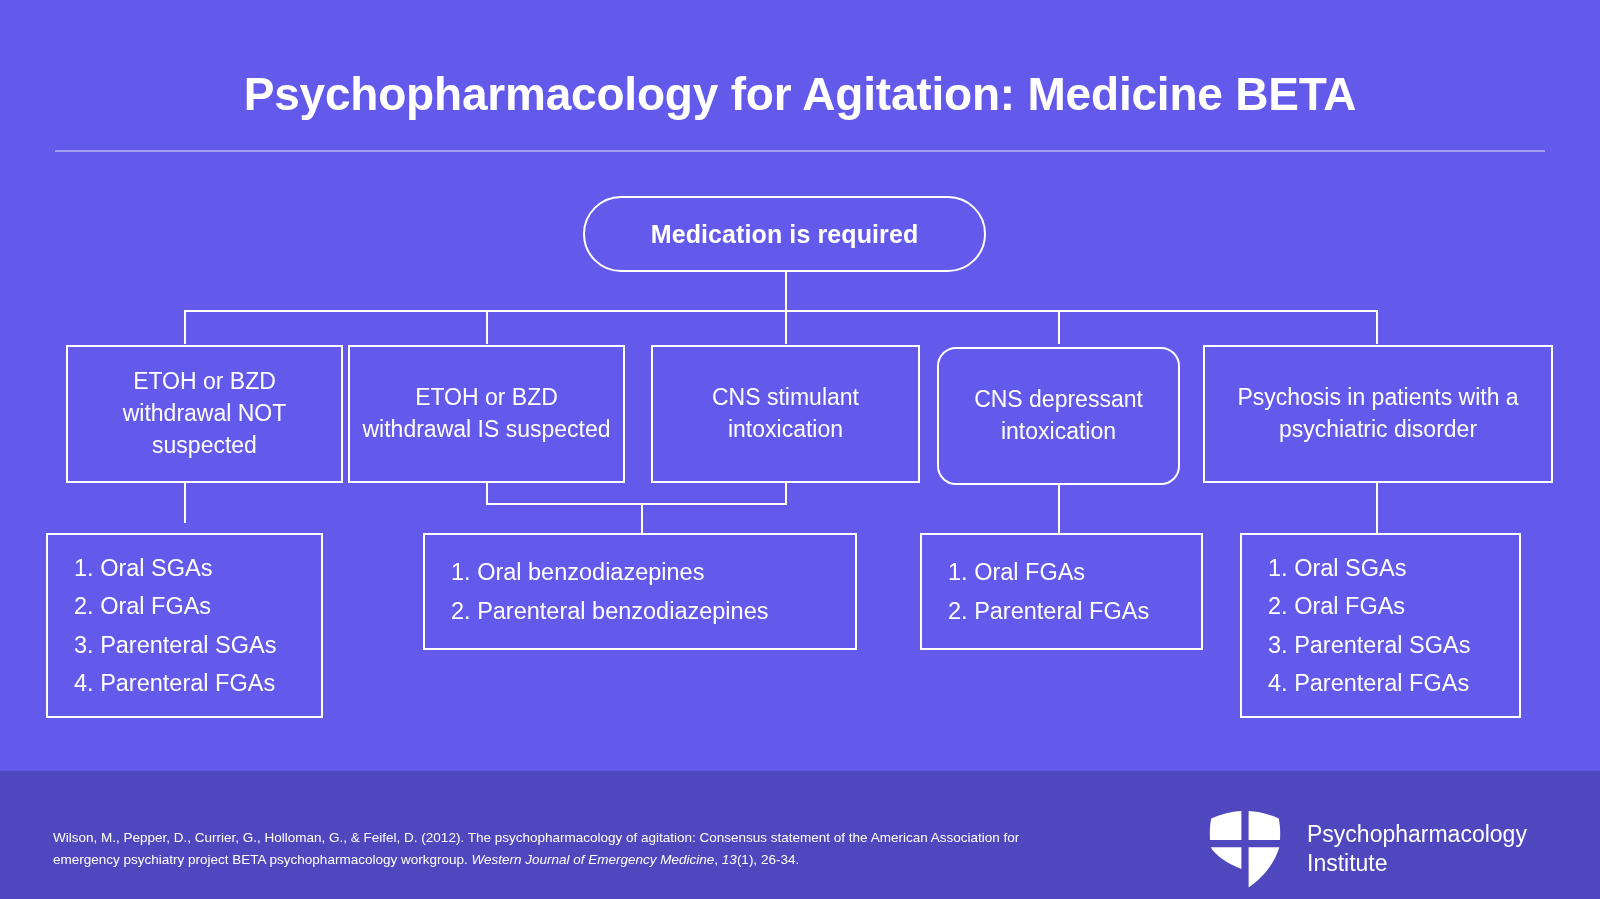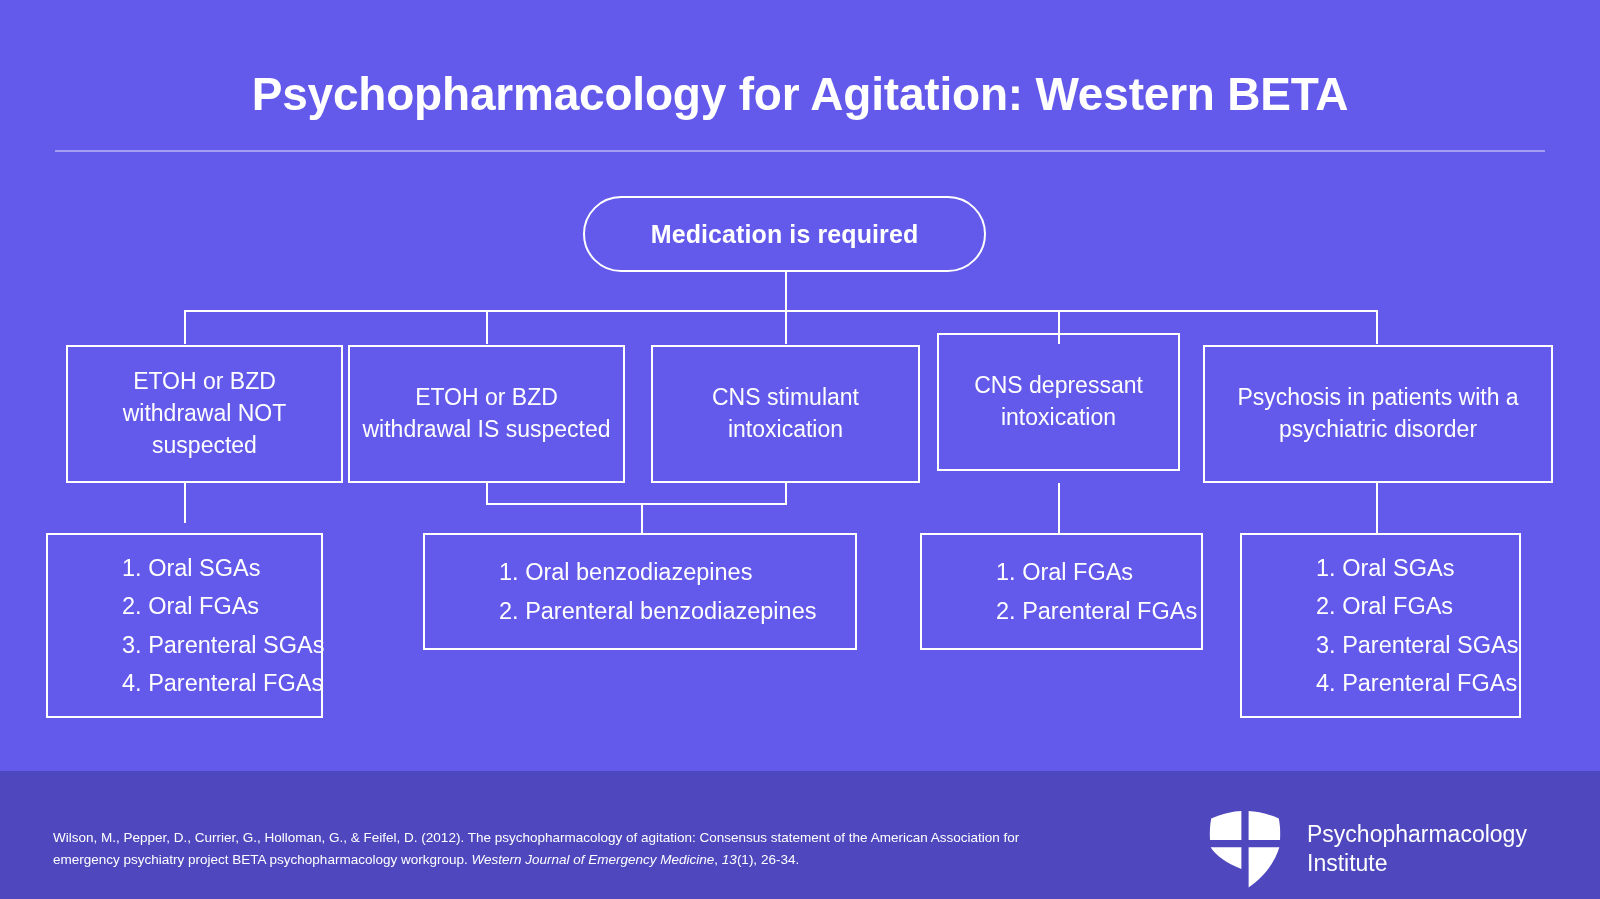--- a/index.html
+++ b/index.html
@@ -74,21 +74,20 @@
     padding: 0;
   }
   .node.list .list-inner {
     display: flex;
     flex-direction: column;
     justify-content: center;
     height: 100%;
     padding-left: 26px;
     padding-right: 14px;
     box-sizing: border-box;
-    margin-left: 48px;
   }
   .node.list .li {
     font-size: 23.5px;
     line-height: 1.62;
     color: #ffffff;
     white-space: nowrap;
   }
 
   
   .ln {
@@ -138,21 +137,21 @@
     line-height: 1.28;
     font-weight: 300;
   }
   .logo-text .l2 { display: block; }
 </style>
 </head>
 <body>
 
 <div class="slide">
 
-  <div class="title">Psychopharmacology for Agitation: Western BETA</div>
+  <div class="title">Psychopharmacology for Agitation: Medicine BETA</div>
   <div class="title-rule"></div>
 
   <div class="ln v" style="left:785px; top:272px; height:40px;"></div>
 
   <div class="ln h" style="left:184px; top:310px; width:1192px;"></div>
 
   <div class="ln v" style="left:184px; top:310px; height:34px;"></div>
   <div class="ln v" style="left:486px; top:310px; height:34px;"></div>
   <div class="ln v" style="left:785px; top:310px; height:34px;"></div>
   <div class="ln v" style="left:1058px; top:310px; height:34px;"></div>
@@ -170,21 +169,21 @@
   <div class="ln v" style="left:1376px; top:483px; height:50px;"></div>
 
   <div class="node root" style="left:583px; top:196px; width:403px; height:76px;">Medication is required</div>
 
   <div class="node" style="left:46px; top:345px; width:277px; height:138px;margin-left:20px;">ETOH or BZD withdrawal NOT suspected</div>
 
   <div class="node" style="left:348px; top:345px; width:277px; height:138px;">ETOH or BZD withdrawal IS suspected</div>
 
   <div class="node" style="left:651px; top:345px; width:269px; height:138px;">CNS stimulant intoxication</div>
 
-  <div class="node" style="left:937px; top:333px; width:243px; height:138px;">CNS depressant intoxication</div>
+  <div class="node" style="left:937px; top:347px; width:243px; height:138px;border-radius:19px;">CNS depressant intoxication</div>
 
   <div class="node" style="left:1203px; top:345px; width:350px; height:138px;">Psychosis in patients with a psychiatric disorder</div>
 
   <div class="node list" style="left:46px; top:533px; width:277px; height:185px;">
     <div class="list-inner">
       <div class="li">1. Oral SGAs</div>
       <div class="li">2. Oral FGAs</div>
       <div class="li">3. Parenteral SGAs</div>
       <div class="li">4. Parenteral FGAs</div>
     </div>

